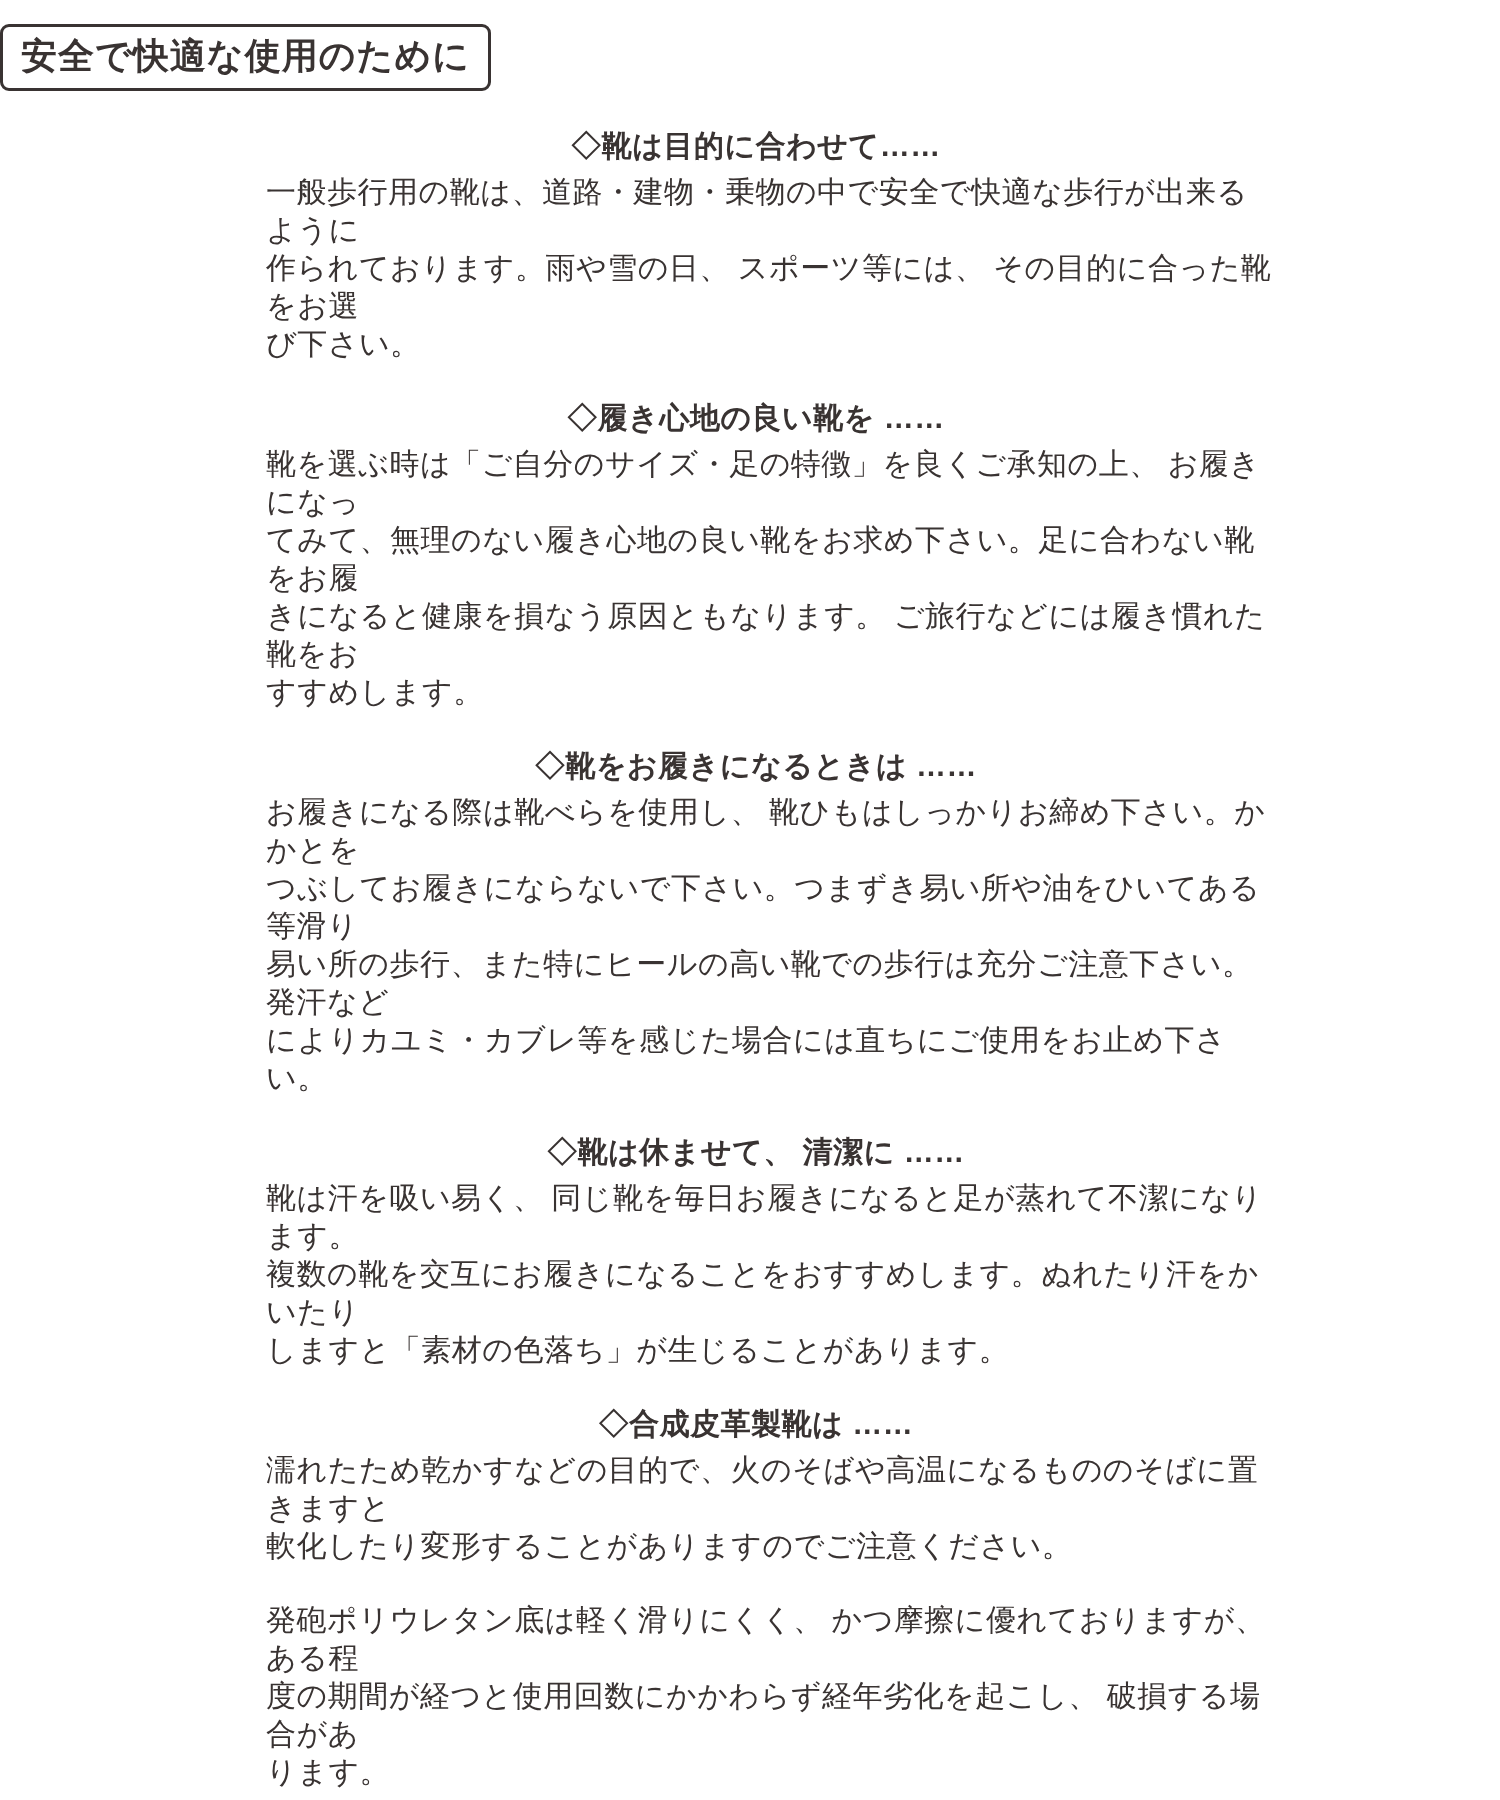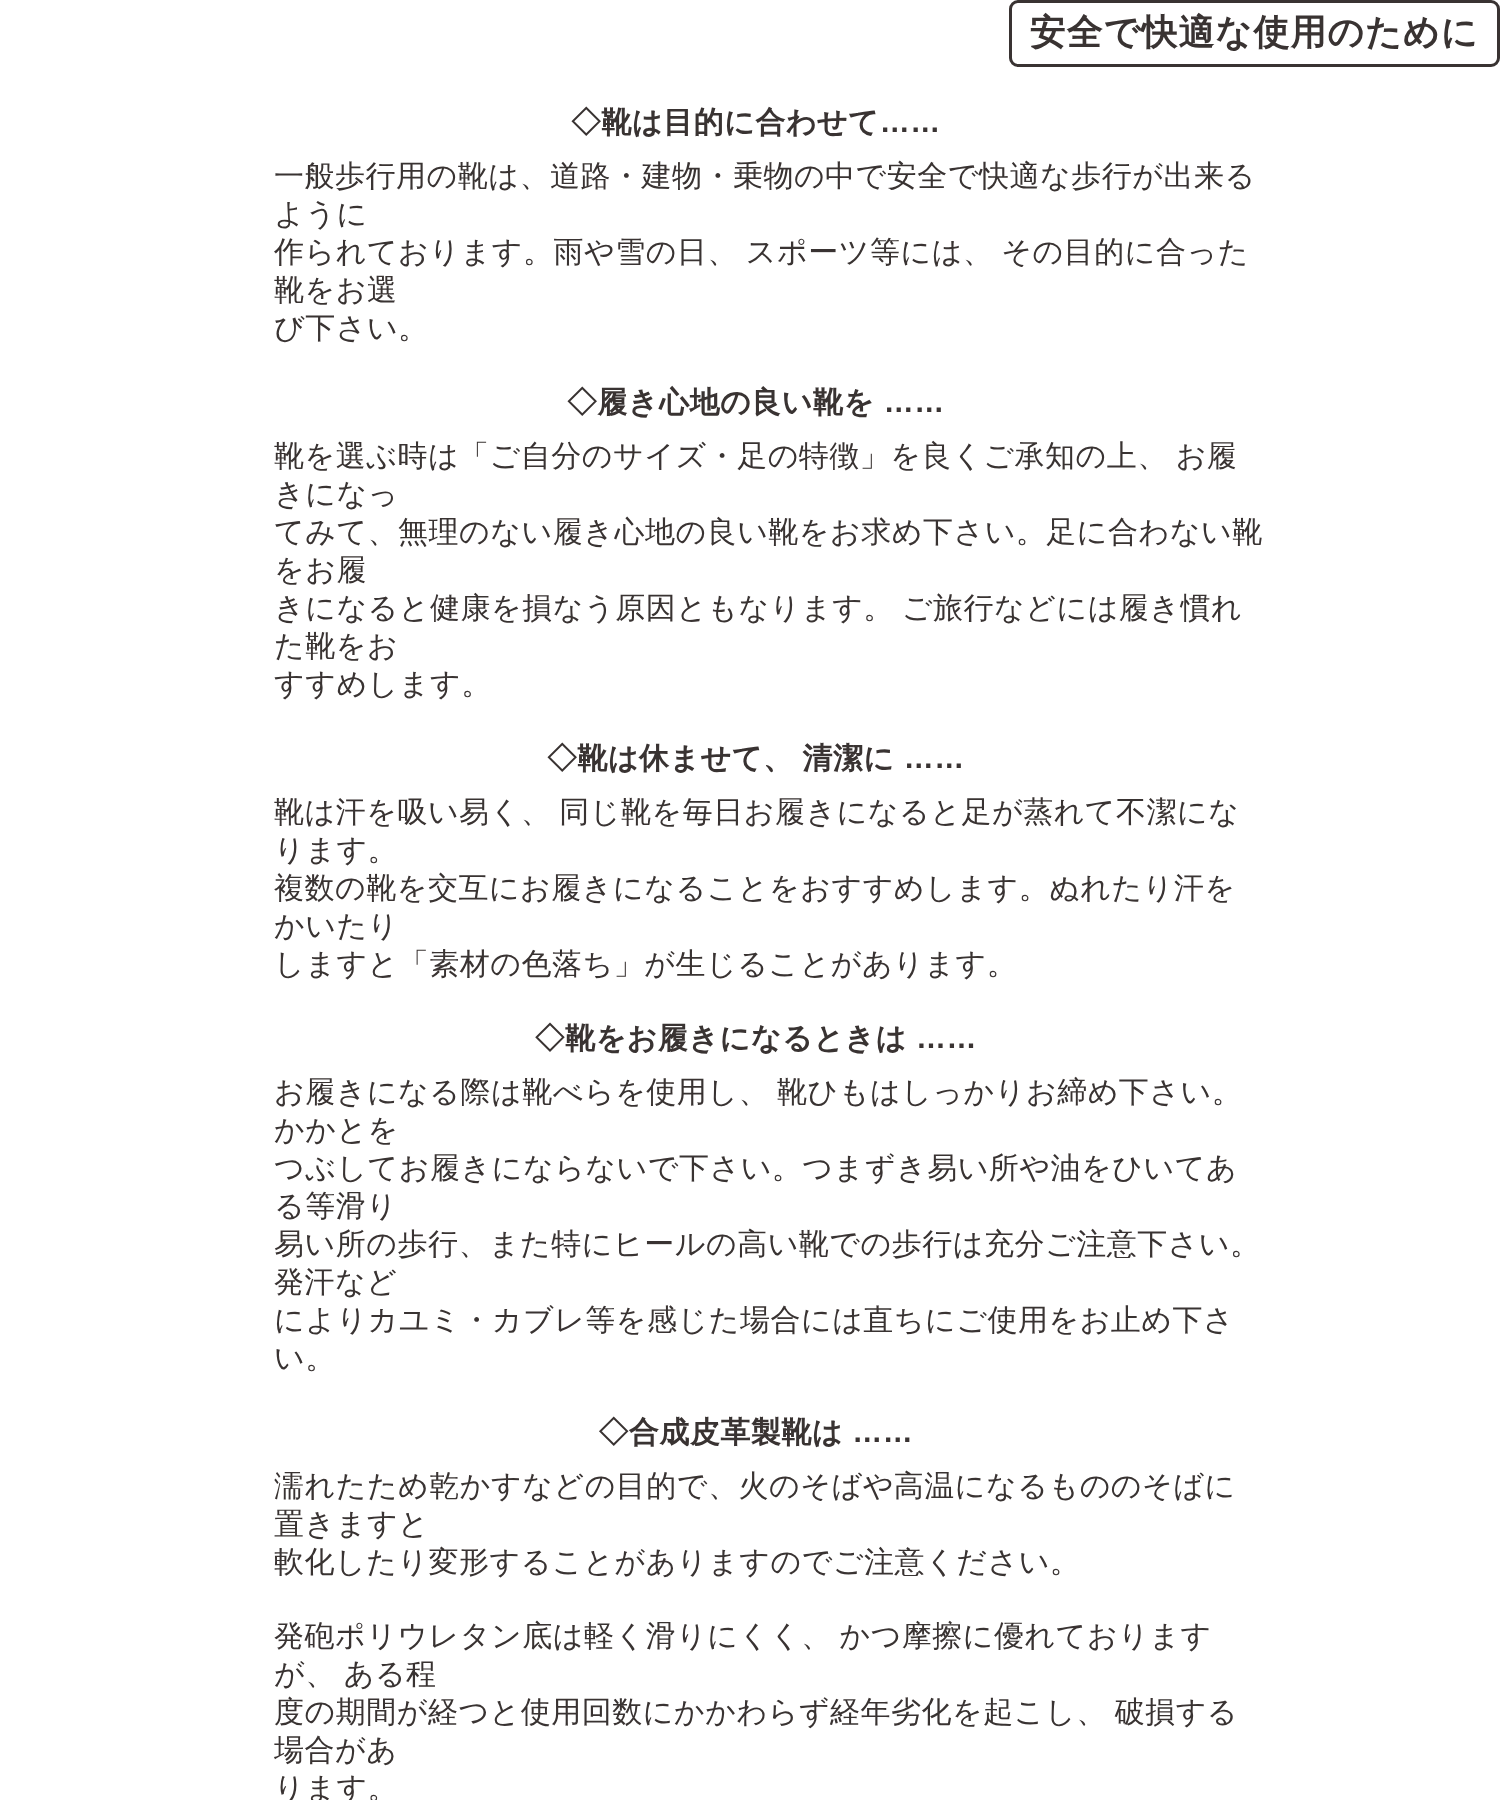--- a/index.html
+++ b/index.html
@@ -13,21 +13,22 @@
     overflow: hidden;
   }
   .page {
     position: relative;
     width: 1500px;
     height: 1800px;
     color: #393332;
     box-sizing: border-box;
   }
   .title-wrap {
-    text-align: right;
+    text-align: left;
+    padding-top: 24px;
   }
   .title-box {
     display: inline-block;
     border: 3px solid #393332;
     border-radius: 9px;
     padding: 5px 18px 7px 18px;
     font-family: "Liberation Serif", serif;
     font-size: 36px;
     font-weight: 600;
     letter-spacing: 1px;
@@ -51,21 +52,21 @@
   .section h2 {
     margin: 0 0 7px 0;
     font-family: "Liberation Sans", sans-serif;
     font-size: 30px;
     font-weight: bold;
     line-height: 38px;
     letter-spacing: 0.5px;
     text-align: center;
   }
   .section p {
-    margin: 16px;
+    margin: 8px;
     padding-left: 26px;
     font-family: "Liberation Serif", serif;
     white-space: pre-line;
   }
 </style>
 </head>
 <body>
 
 <div class="page">
 
@@ -85,32 +86,32 @@
 
     <div class="section">
       <h2>◇履き心地の良い靴を ……</h2>
       <p>靴を選ぶ時は「ご自分のサイズ・足の特徴」を良くご承知の上、 お履きになっ
 てみて、無理のない履き心地の良い靴をお求め下さい。足に合わない靴をお履
 きになると健康を損なう原因ともなります。 ご旅行などには履き慣れた靴をお
 すすめします。</p>
     </div>
 
     <div class="section">
-      <h2>◇靴は休ませて、 清潔に ……</h2>
-      <p>靴は汗を吸い易く、 同じ靴を毎日お履きになると足が蒸れて不潔になります。
-複数の靴を交互にお履きになることをおすすめします。ぬれたり汗をかいたり
-しますと「素材の色落ち」が生じることがあります。</p>
-    </div>
-
-    <div class="section">
       <h2>◇靴をお履きになるときは ……</h2>
       <p>お履きになる際は靴べらを使用し、 靴ひもはしっかりお締め下さい。かかとを
 つぶしてお履きにならないで下さい。つまずき易い所や油をひいてある等滑り
 易い所の歩行、また特にヒールの高い靴での歩行は充分ご注意下さい。発汗など
 によりカユミ・カブレ等を感じた場合には直ちにご使用をお止め下さい。</p>
+    </div>
+
+    <div class="section">
+      <h2>◇靴は休ませて、 清潔に ……</h2>
+      <p>靴は汗を吸い易く、 同じ靴を毎日お履きになると足が蒸れて不潔になります。
+複数の靴を交互にお履きになることをおすすめします。ぬれたり汗をかいたり
+しますと「素材の色落ち」が生じることがあります。</p>
     </div>
 
     <div class="section">
       <h2>◇合成皮革製靴は ……</h2>
       <p>濡れたため乾かすなどの目的で、火のそばや高温になるもののそばに置きますと
 軟化したり変形することがありますのでご注意ください。</p>
     </div>
 
     <div class="section">
       <p>発砲ポリウレタン底は軽く滑りにくく、 かつ摩擦に優れておりますが、 ある程

